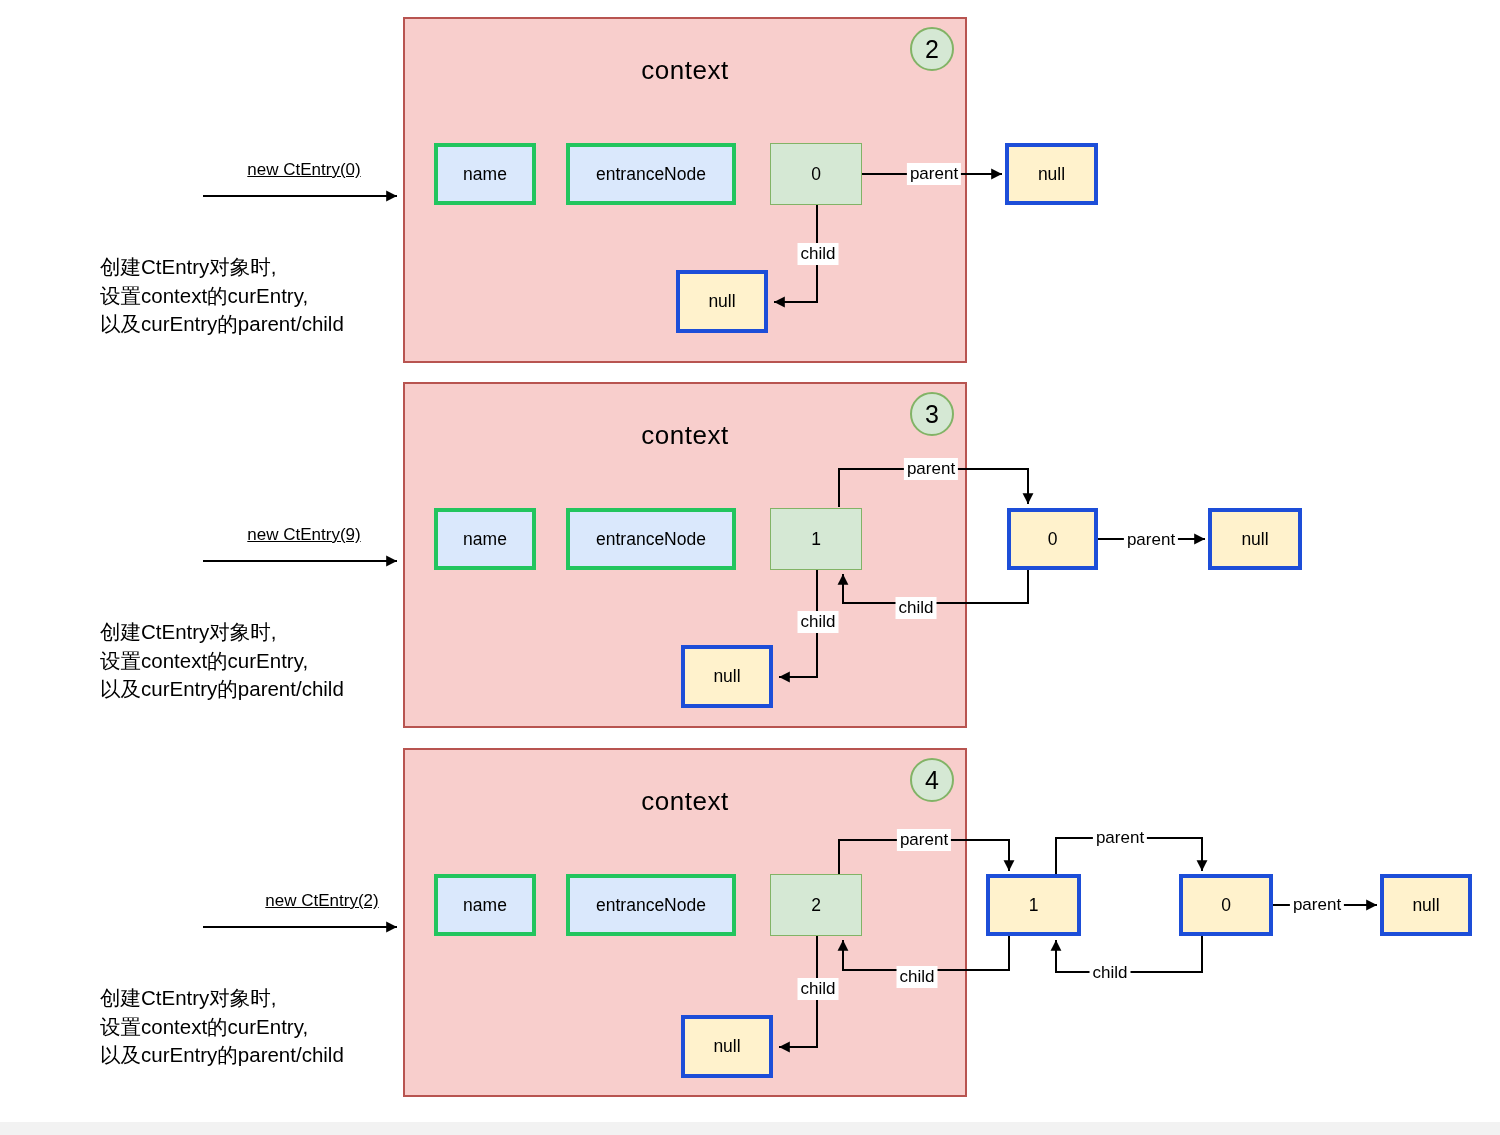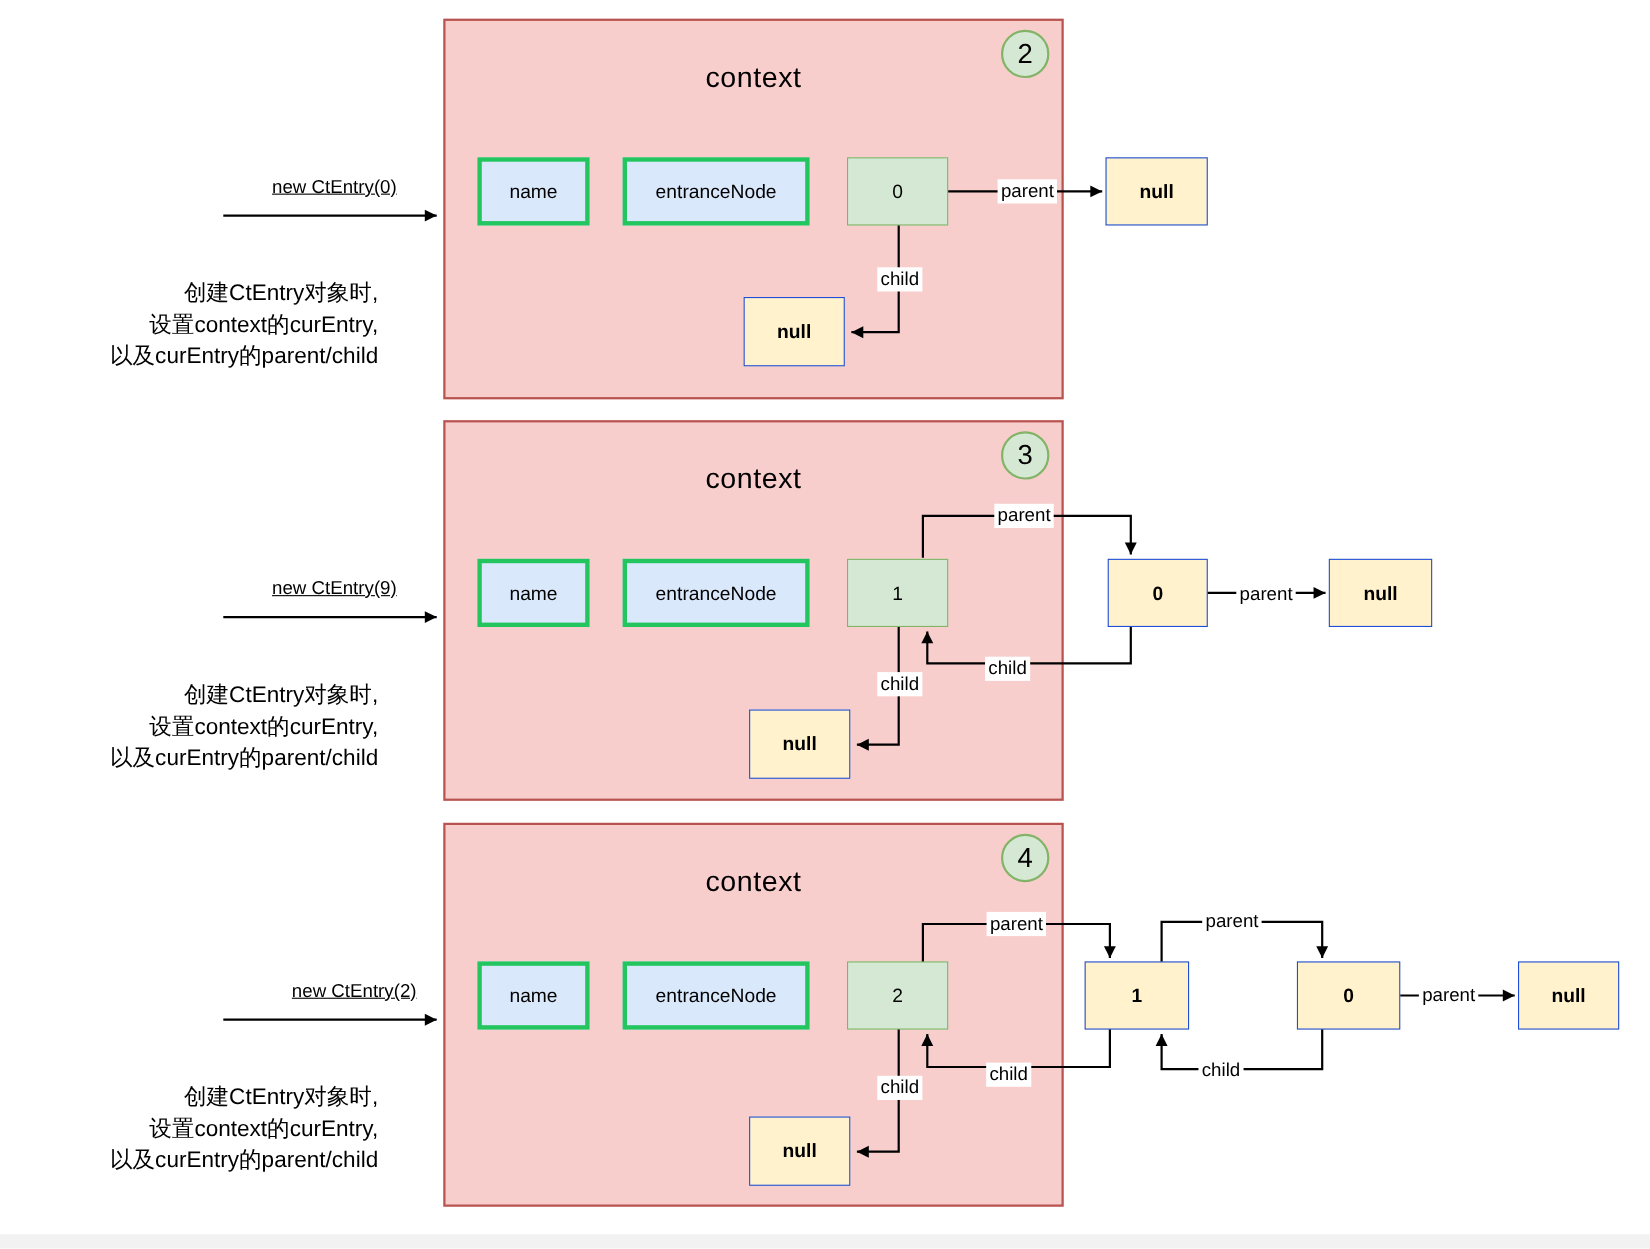--- a/index.html
+++ b/index.html
@@ -10,25 +10,25 @@
   .panel{position:absolute;background:#f8cecc;border:2px solid #b85450;box-sizing:border-box;z-index:1;}
   .panel-title{position:absolute;left:0;top:36px;width:100%;text-align:center;
                font-size:26px;letter-spacing:0.5px;}
   .badge{position:absolute;width:44px;height:44px;border-radius:50%;background:#d5e8d4;
          border:2px solid #82b366;box-sizing:border-box;text-align:center;line-height:41px;
          font-size:25px;}
   .box{position:absolute;box-sizing:border-box;display:flex;align-items:center;justify-content:center;
        font-size:17.5px;z-index:2;}
   .box.blue{background:#dae8fc;border:4px solid #22c55e;}
   .box.green{background:#d5e8d4;border:1px solid #82b366;}
-  .box.yellow{background:#fff2cc;border:1px solid #1d4ed8;font-weight:bold;}
+  .box.yellow{background:#fff2cc;border:4px solid #1d4ed8;}
   .wire-label{position:absolute;transform:translate(-50%,-50%);background:#ffffff;
               padding:1px 3px;font-size:17px;z-index:4;white-space:nowrap;text-align:right;}
   .call-label{position:absolute;width:196px;text-align:center;font-size:17px;z-index:4;white-space:nowrap;text-decoration:underline;}
-  .note{position:absolute;left:100px;font-size:20.5px;line-height:28.5px;z-index:2;white-space:nowrap;text-align:right;}
+  .note{position:absolute;left:100px;font-size:20.5px;line-height:28.5px;z-index:2;white-space:nowrap;}
   .bottom-strip{position:absolute;left:0;top:1122px;width:1500px;height:13px;background:#f2f2f2;z-index:0;}
 </style>
 </head>
 <body>
 
 <div class="stage">
 
   <div class="bottom-strip"></div>
 
   <div class="panel" style="left:403px;top:17px;width:564px;height:346px">

